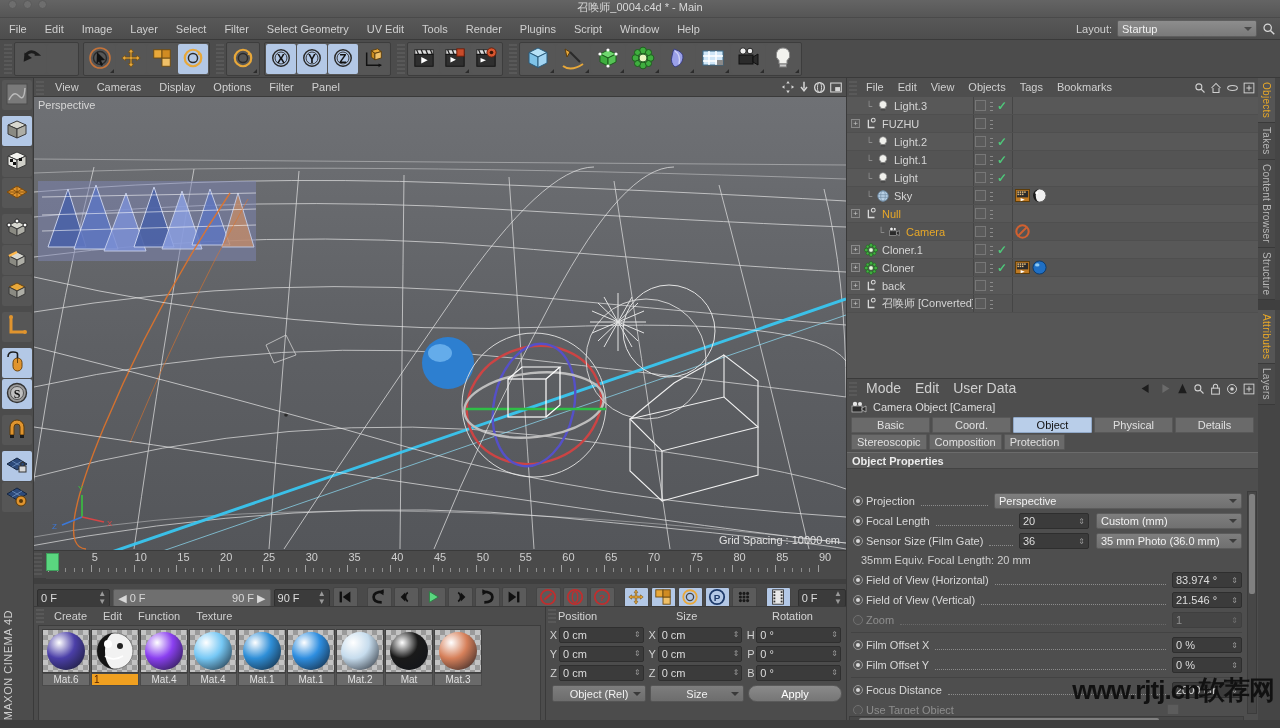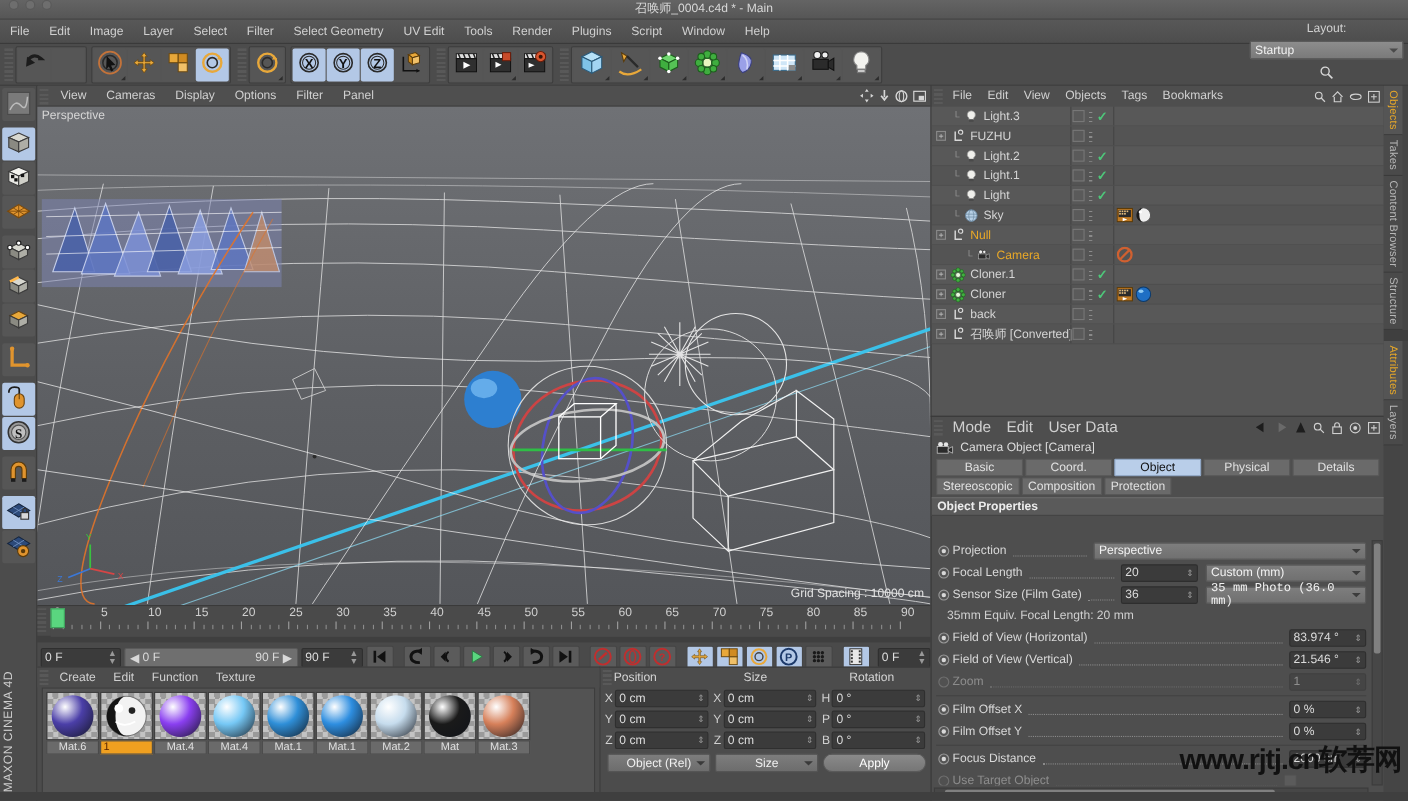--- a/index.html
+++ b/index.html
@@ -11,21 +11,21 @@
   .titlebar{height:18px;background:linear-gradient(#646464,#565656);
     display:flex;position:relative;border-bottom:1px solid #4a4a4a;}
   .tl-dots{display:flex;gap:6px;padding-left:8px;}
   .tl-dot{width:9px;height:9px;border-radius:50%;background:#6e6e6e;border:1px solid #5a5a5a;}
   .tl-title{position:absolute;left:0;right:0;text-align:center;font-size:11px;color:#d8d8d8;}
 
   
   .menubar{height:22px;background:linear-gradient(#585858,#4d4d4d);display:flex;align-items:center;
     border-bottom:1px solid #3a3a3a;position:relative;}
   .menubar .mi{padding:0 9px;line-height:22px;font-size:11px;color:#d0d0d0;cursor:default;white-space:nowrap;}
-  .layout-box{position:absolute;right:4px;top:2px;display:flex;align-items:center;gap:5px;flex-direction:column;}
+  .layout-box{position:absolute;right:4px;top:2px;display:flex;align-items:center;gap:5px;}
   .layout-label{font-size:11px;color:#d0d0d0;}
   .lay-select{width:140px;height:17px;background:linear-gradient(#8d8d8d,#7a7a7a);
     border:1px solid #5e5e5e;border-radius:2px;display:flex;align-items:center;
     padding:0 4px;font-size:11px;color:#f0f0f0;position:relative;}
   .lay-select .arrow{position:absolute;right:4px;width:0;height:0;
     border-left:4px solid transparent;border-right:4px solid transparent;border-top:4px solid #4a4a4a;}
   .mag-ico{width:14px;height:14px;}
 
   
   .toolbar{height:38px;background:#4c4c4c;display:flex;align-items:center;
@@ -1501,21 +1501,21 @@
           <div class="at-row">
             <span class="at-radio">
               <i></i>
             </span>
             <span class="at-lbl">Sensor Size (Film Gate)</span>
             <span class="at-dots"></span>
             <div class="at-num" style="width: 70px; margin-right: 4px;">
               <span>36</span>
               <span class="spin">⇕</span>
             </div>
-            <div class="at-combo" style="width: 146px; margin-right: 4px; font-family: Liberation Mono, monospace;">
+            <div class="at-combo" style="width: 146px; margin-right: 4px;">
               <span>35 mm Photo (36.0 mm)</span>
               <span class="arrow"></span>
             </div>
           </div>
           <div class="at-note" style="height: 19px; line-height: 19px;">35mm Equiv. Focal Length: 20 mm</div>
           <div class="at-row">
             <span class="at-radio">
               <i></i>
             </span>
             <span class="at-lbl">Field of View (Horizontal)</span>

